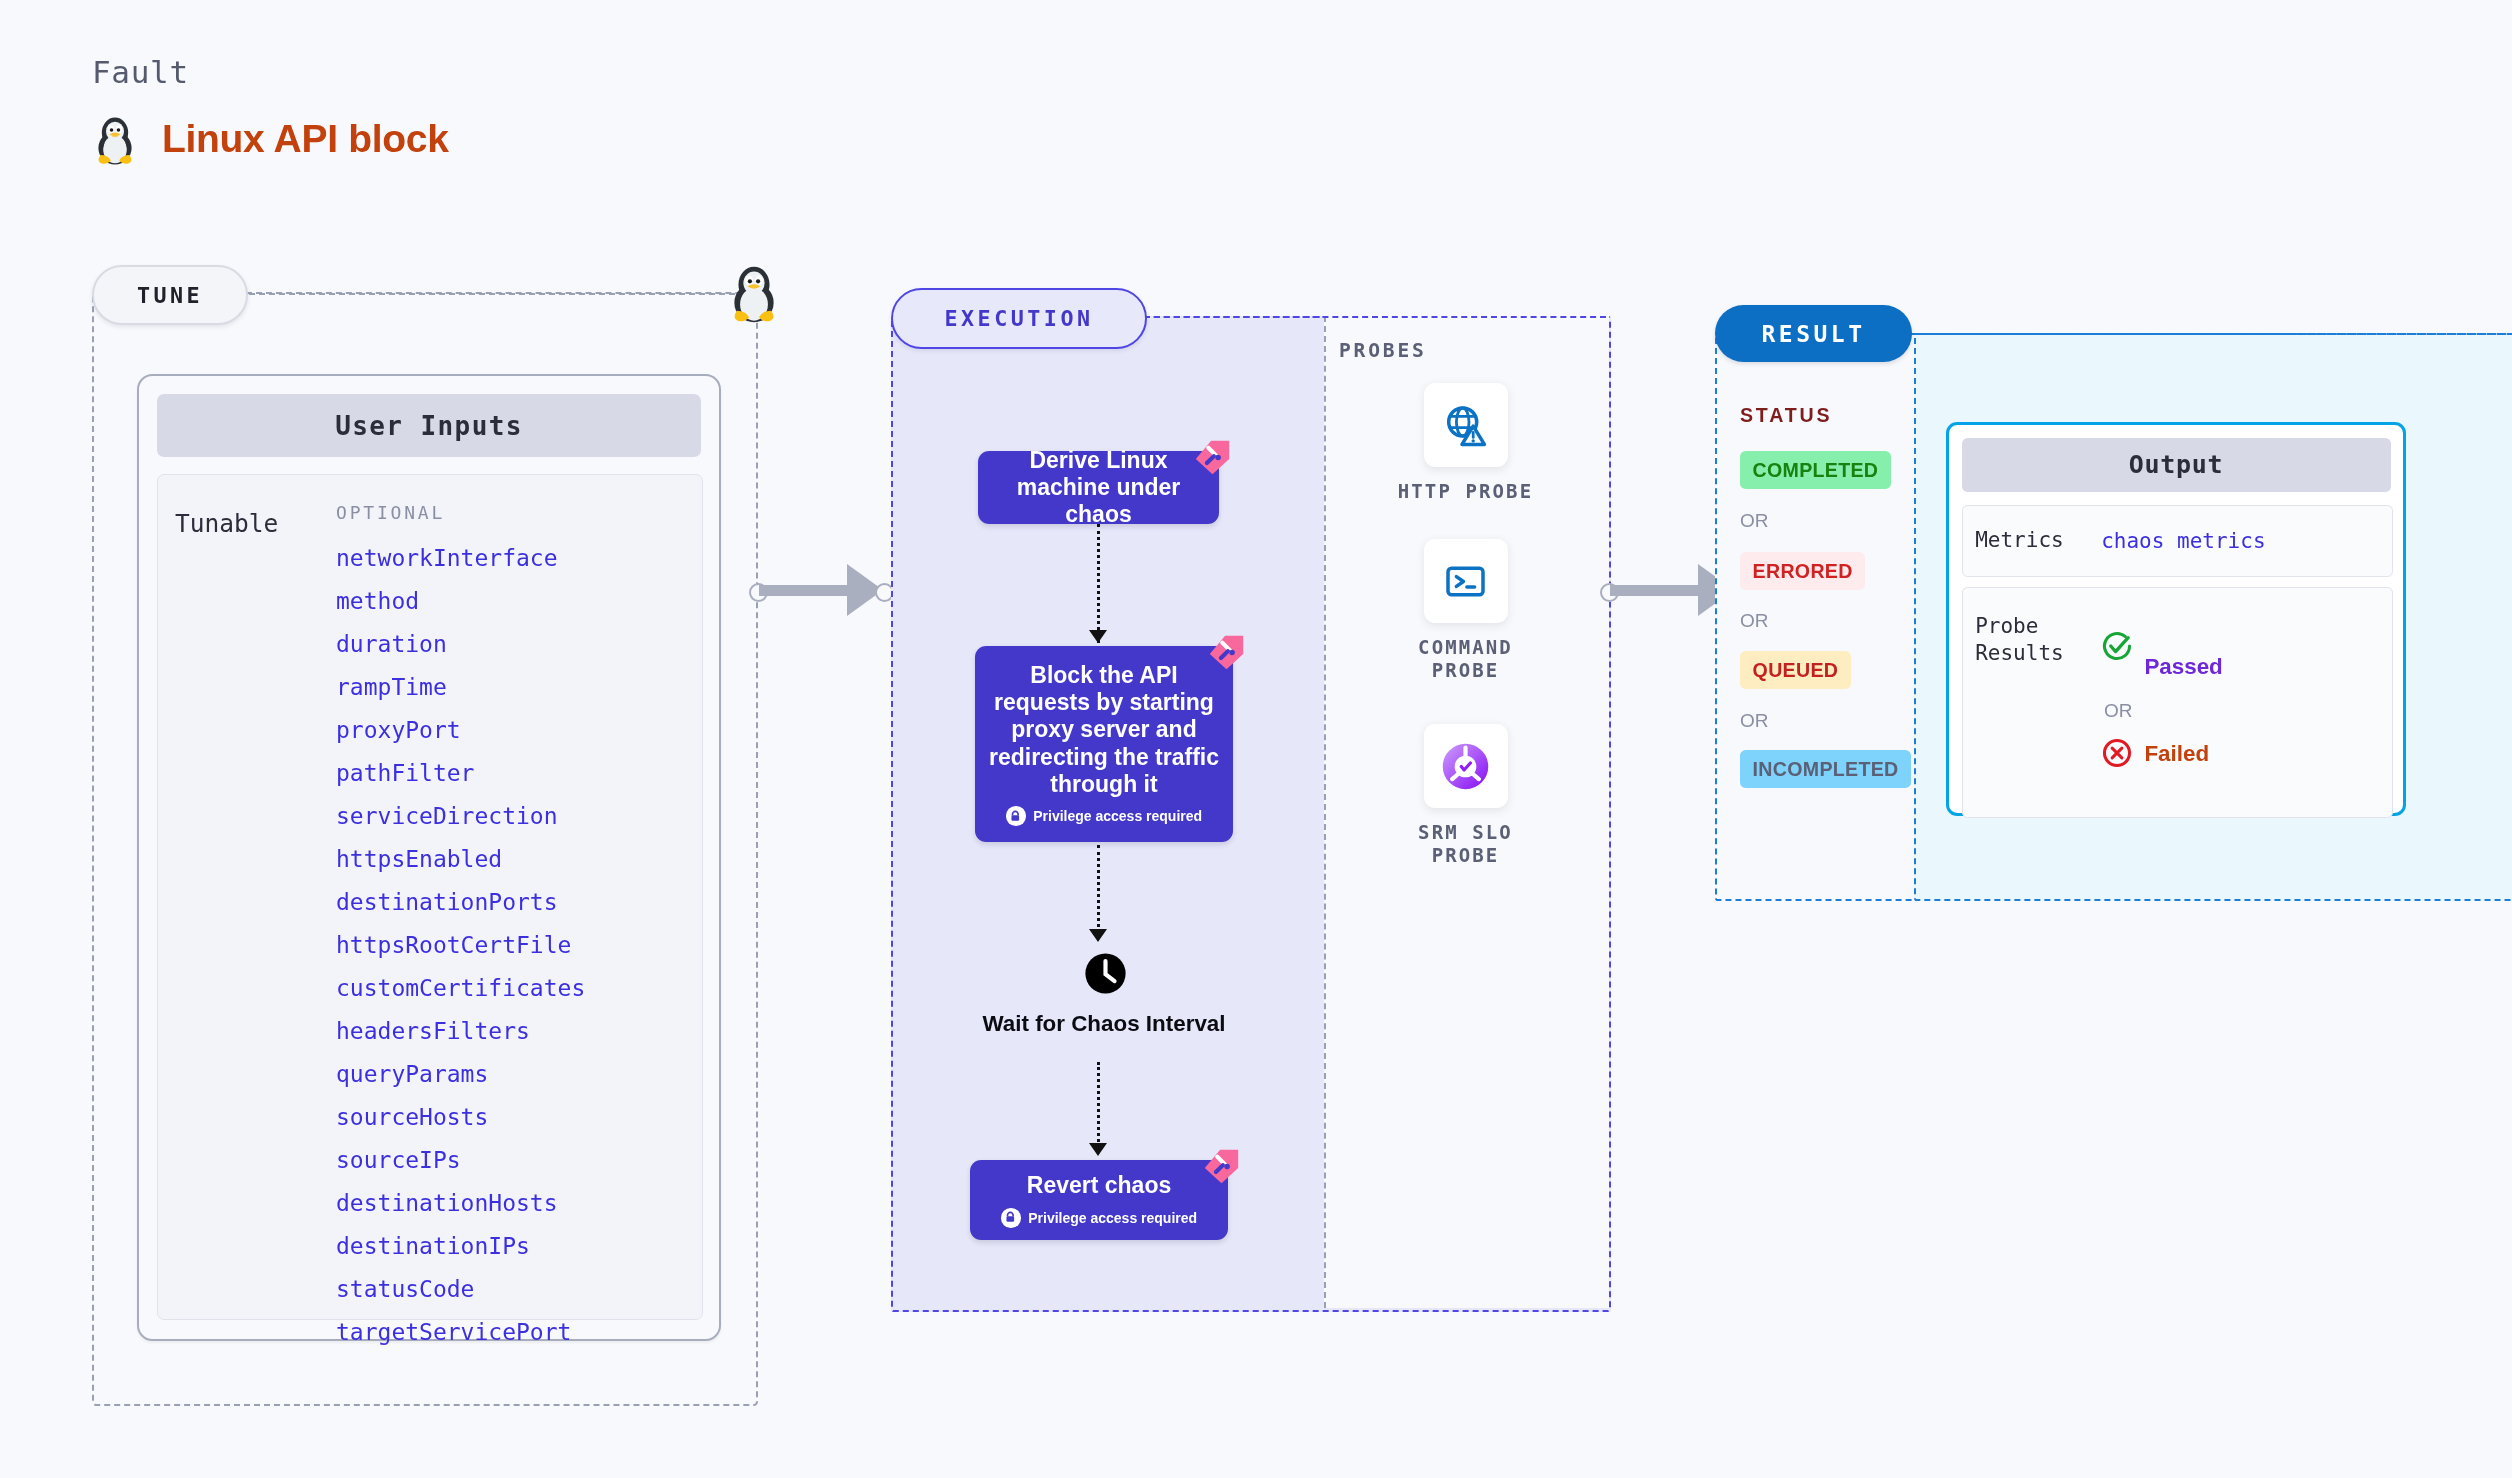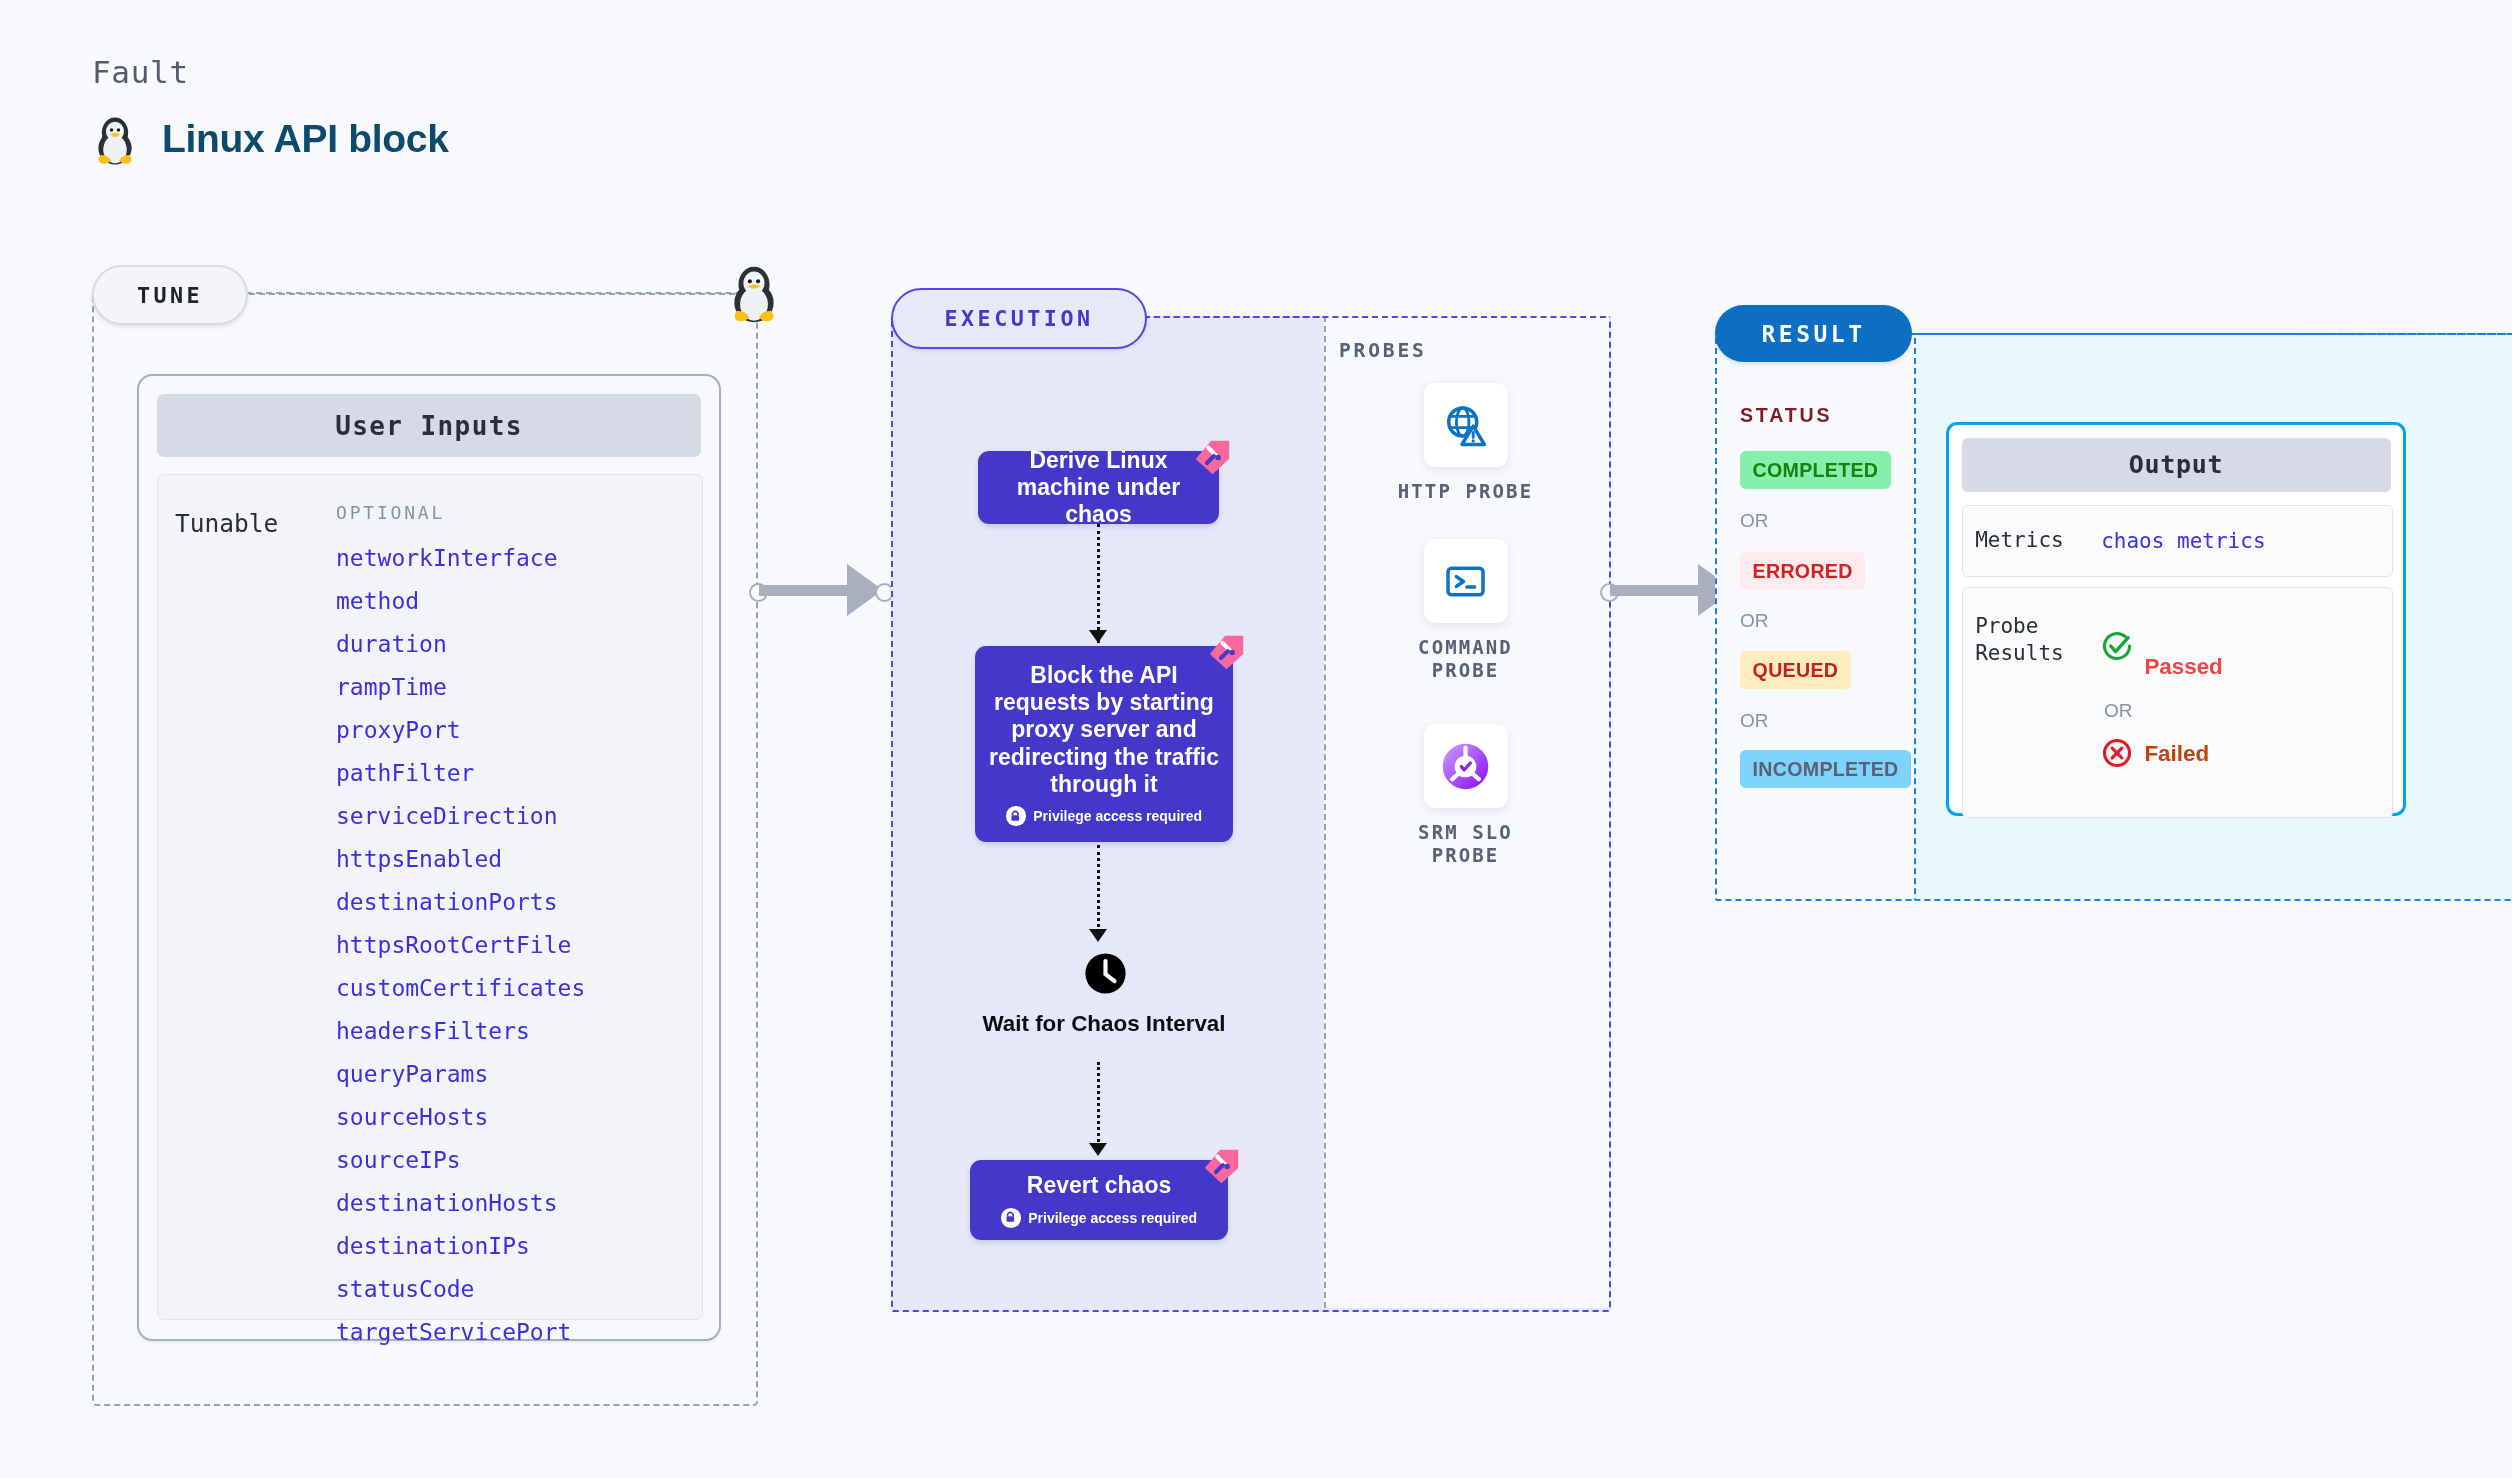--- a/index.html
+++ b/index.html
@@ -13,21 +13,21 @@
   .abs{position:absolute;}
 
   
   #fault-label{
     left:92px;top:54px;
     font-family:"DejaVu Sans Mono",monospace;
     font-size:31px;color:#555a6e;letter-spacing:0.7px;
   }
   #fault-title-row{left:92px;top:112px;display:flex;align-items:center;gap:24px;}
   #fault-title{
-    font-size:39px;font-weight:bold;color:#0c4a6e;letter-spacing:-0.3px;text-align:right;
+    font-size:39px;font-weight:bold;color:#c2410c;letter-spacing:-0.3px;text-align:right;
   }
 
   
   .tux{position:relative;display:inline-block;}
   .tux svg{display:block;}
 
   
   .stage-pill{
     position:absolute;display:flex;align-items:center;justify-content:center;
     font-family:"DejaVu Sans Mono",monospace;font-weight:bold;
@@ -450,21 +450,21 @@
     <div class="out-key">Probe
 Results</div>
     <div>
       <div class="pf-row">
         <span>
           <svg width="32" height="32" viewBox="0 0 46 46">
             <path d="M41 23 a18 18 0 1 1 -6 -13.4" fill="none" stroke="#17a636" stroke-width="4.4" stroke-linecap="round"></path>
             <path d="M14 23 L21 31 L39 11" fill="none" stroke="#17a636" stroke-width="4.8" stroke-linecap="round" stroke-linejoin="round"></path>
           </svg>
         </span>
-        <span class="pf-label" style="color:#ef4444;margin-top:41px;">Passed</span>
+        <span class="pf-label" style="color:#6d28d9;margin-top:41px;">Passed</span>
       </div>
       <div class="or-word" style="position:static;margin:19.6px 0 15.4px 2.8px;">OR</div>
       <div class="pf-row">
         <span>
           <svg width="32" height="32" viewBox="0 0 46 46">
             <circle cx="23" cy="23" r="18" fill="none" stroke="#e01b24" stroke-width="4.4"></circle>
             <path d="M16 16 L30 30 M30 16 L16 30" stroke="#e01b24" stroke-width="4.4" stroke-linecap="round"></path>
           </svg>
         </span>
         <span class="pf-label" style="color:#c2410c;">Failed</span>

